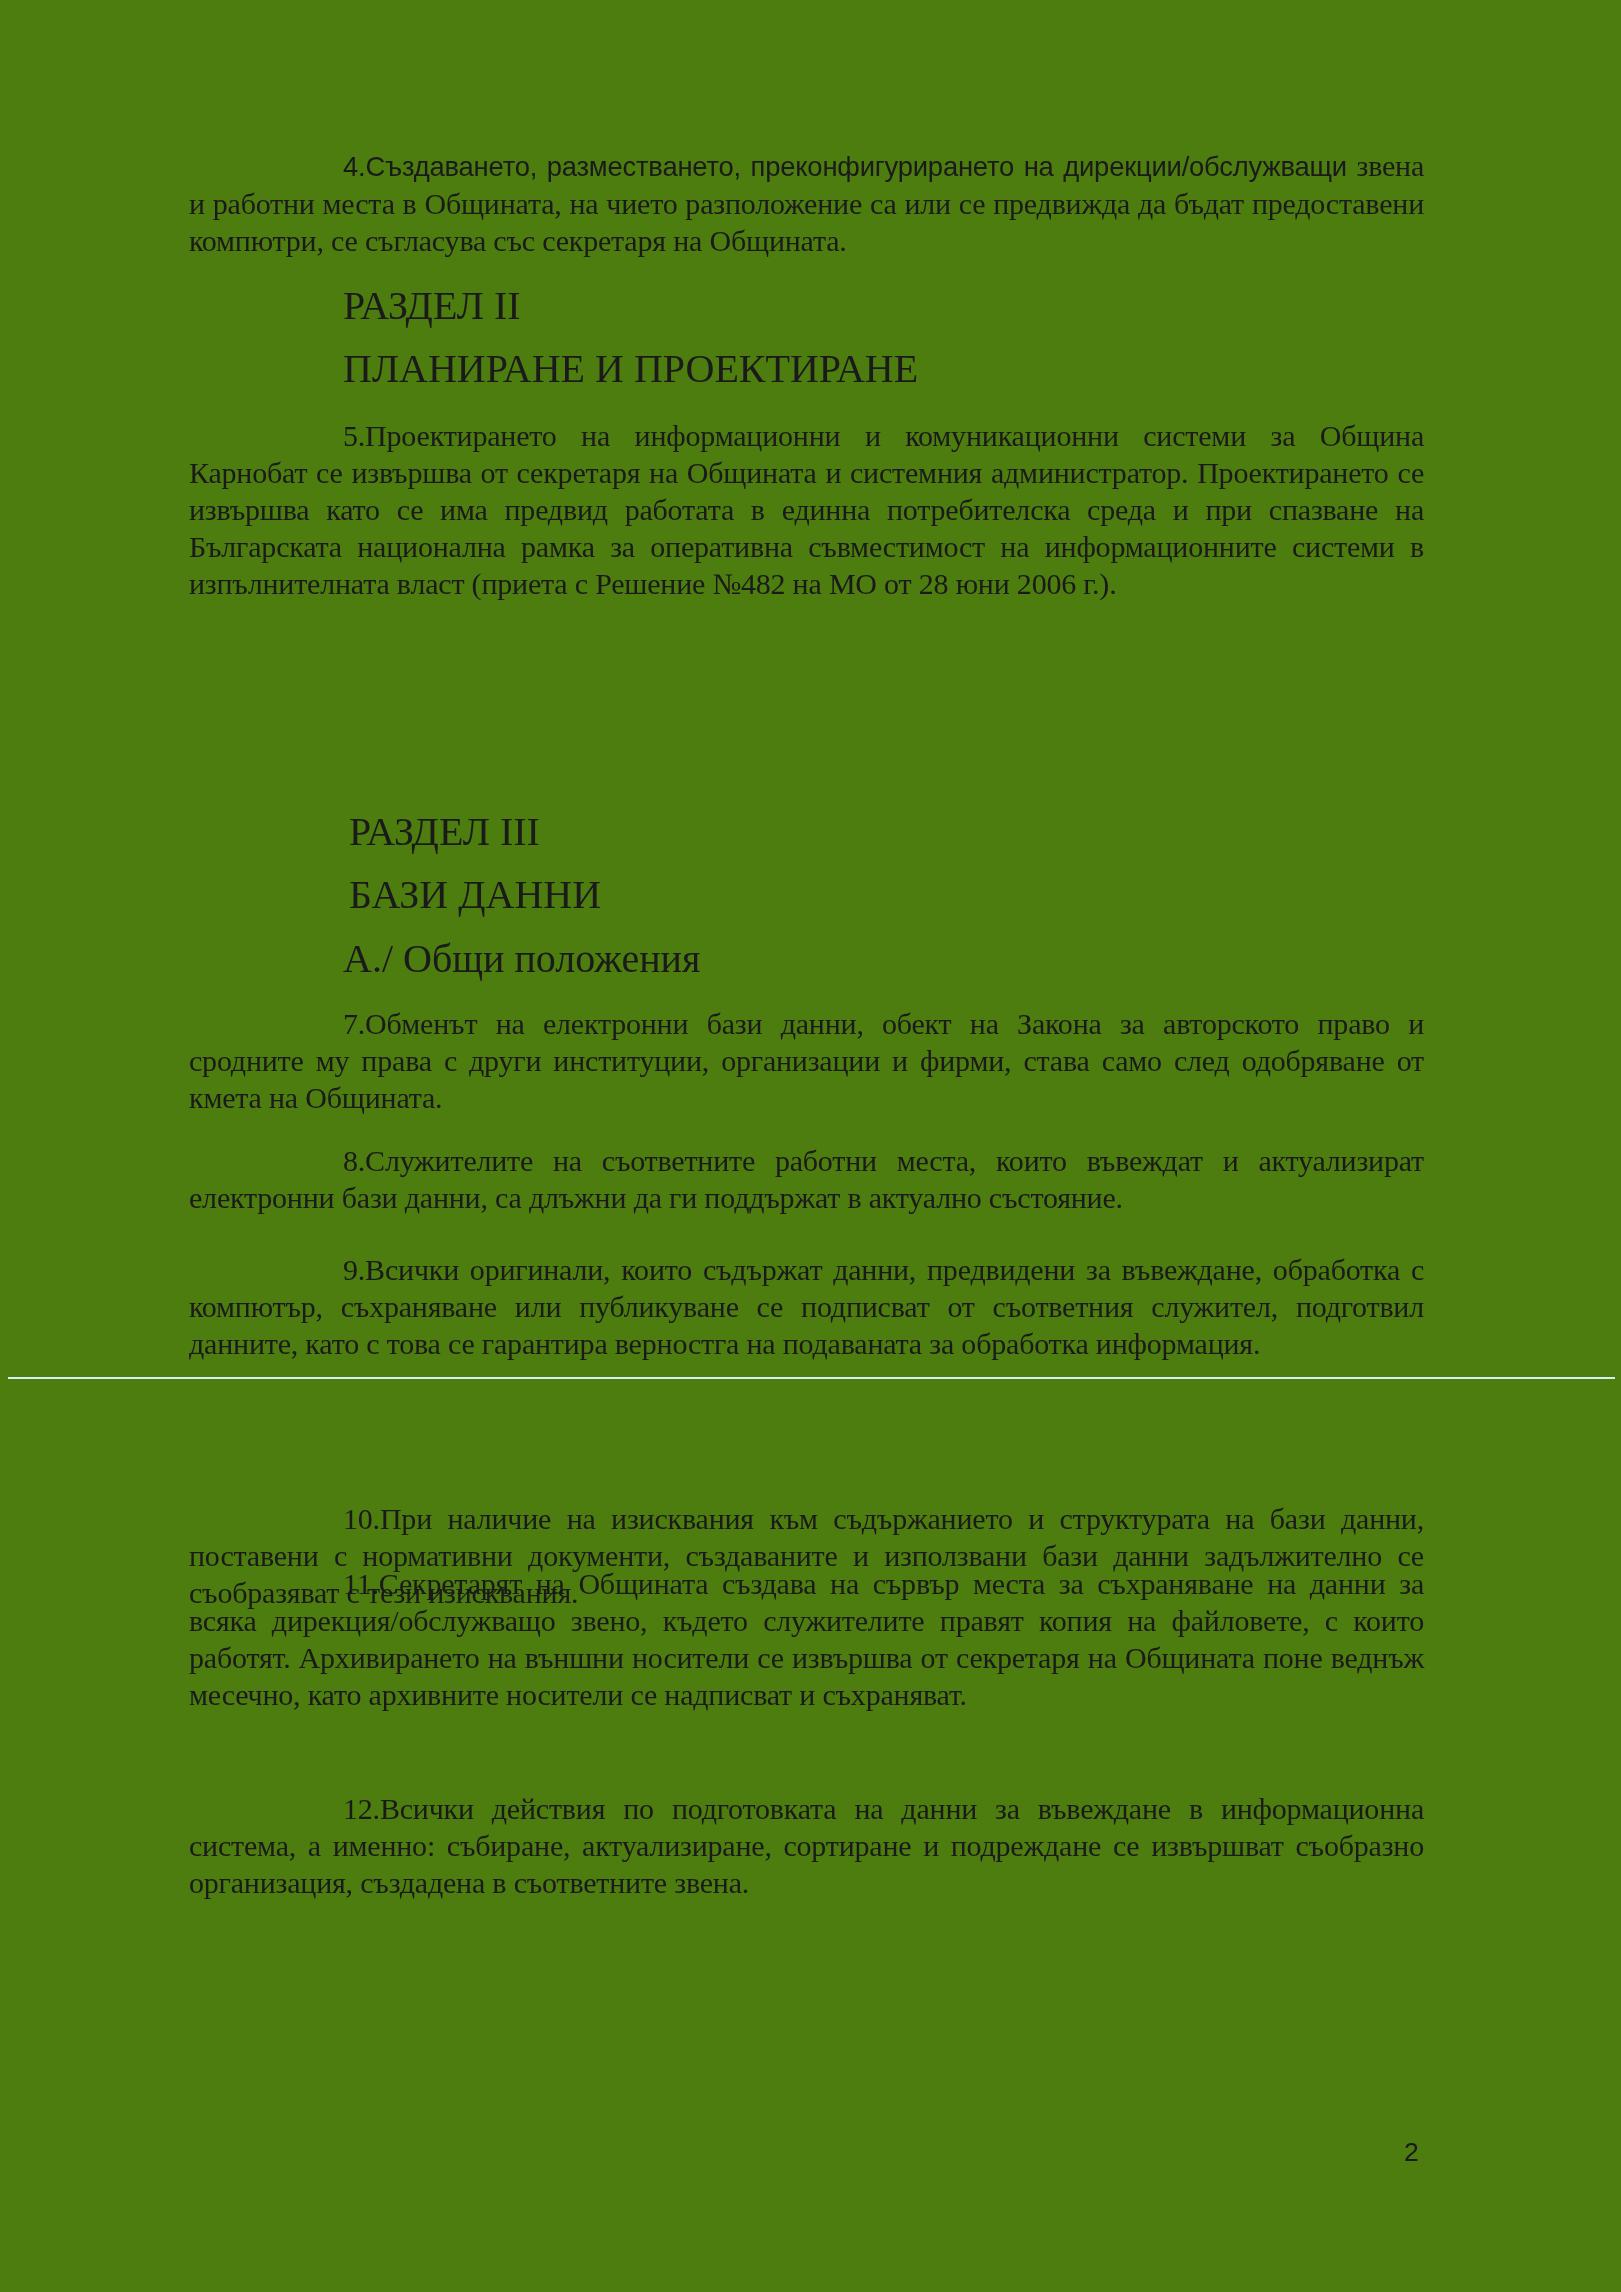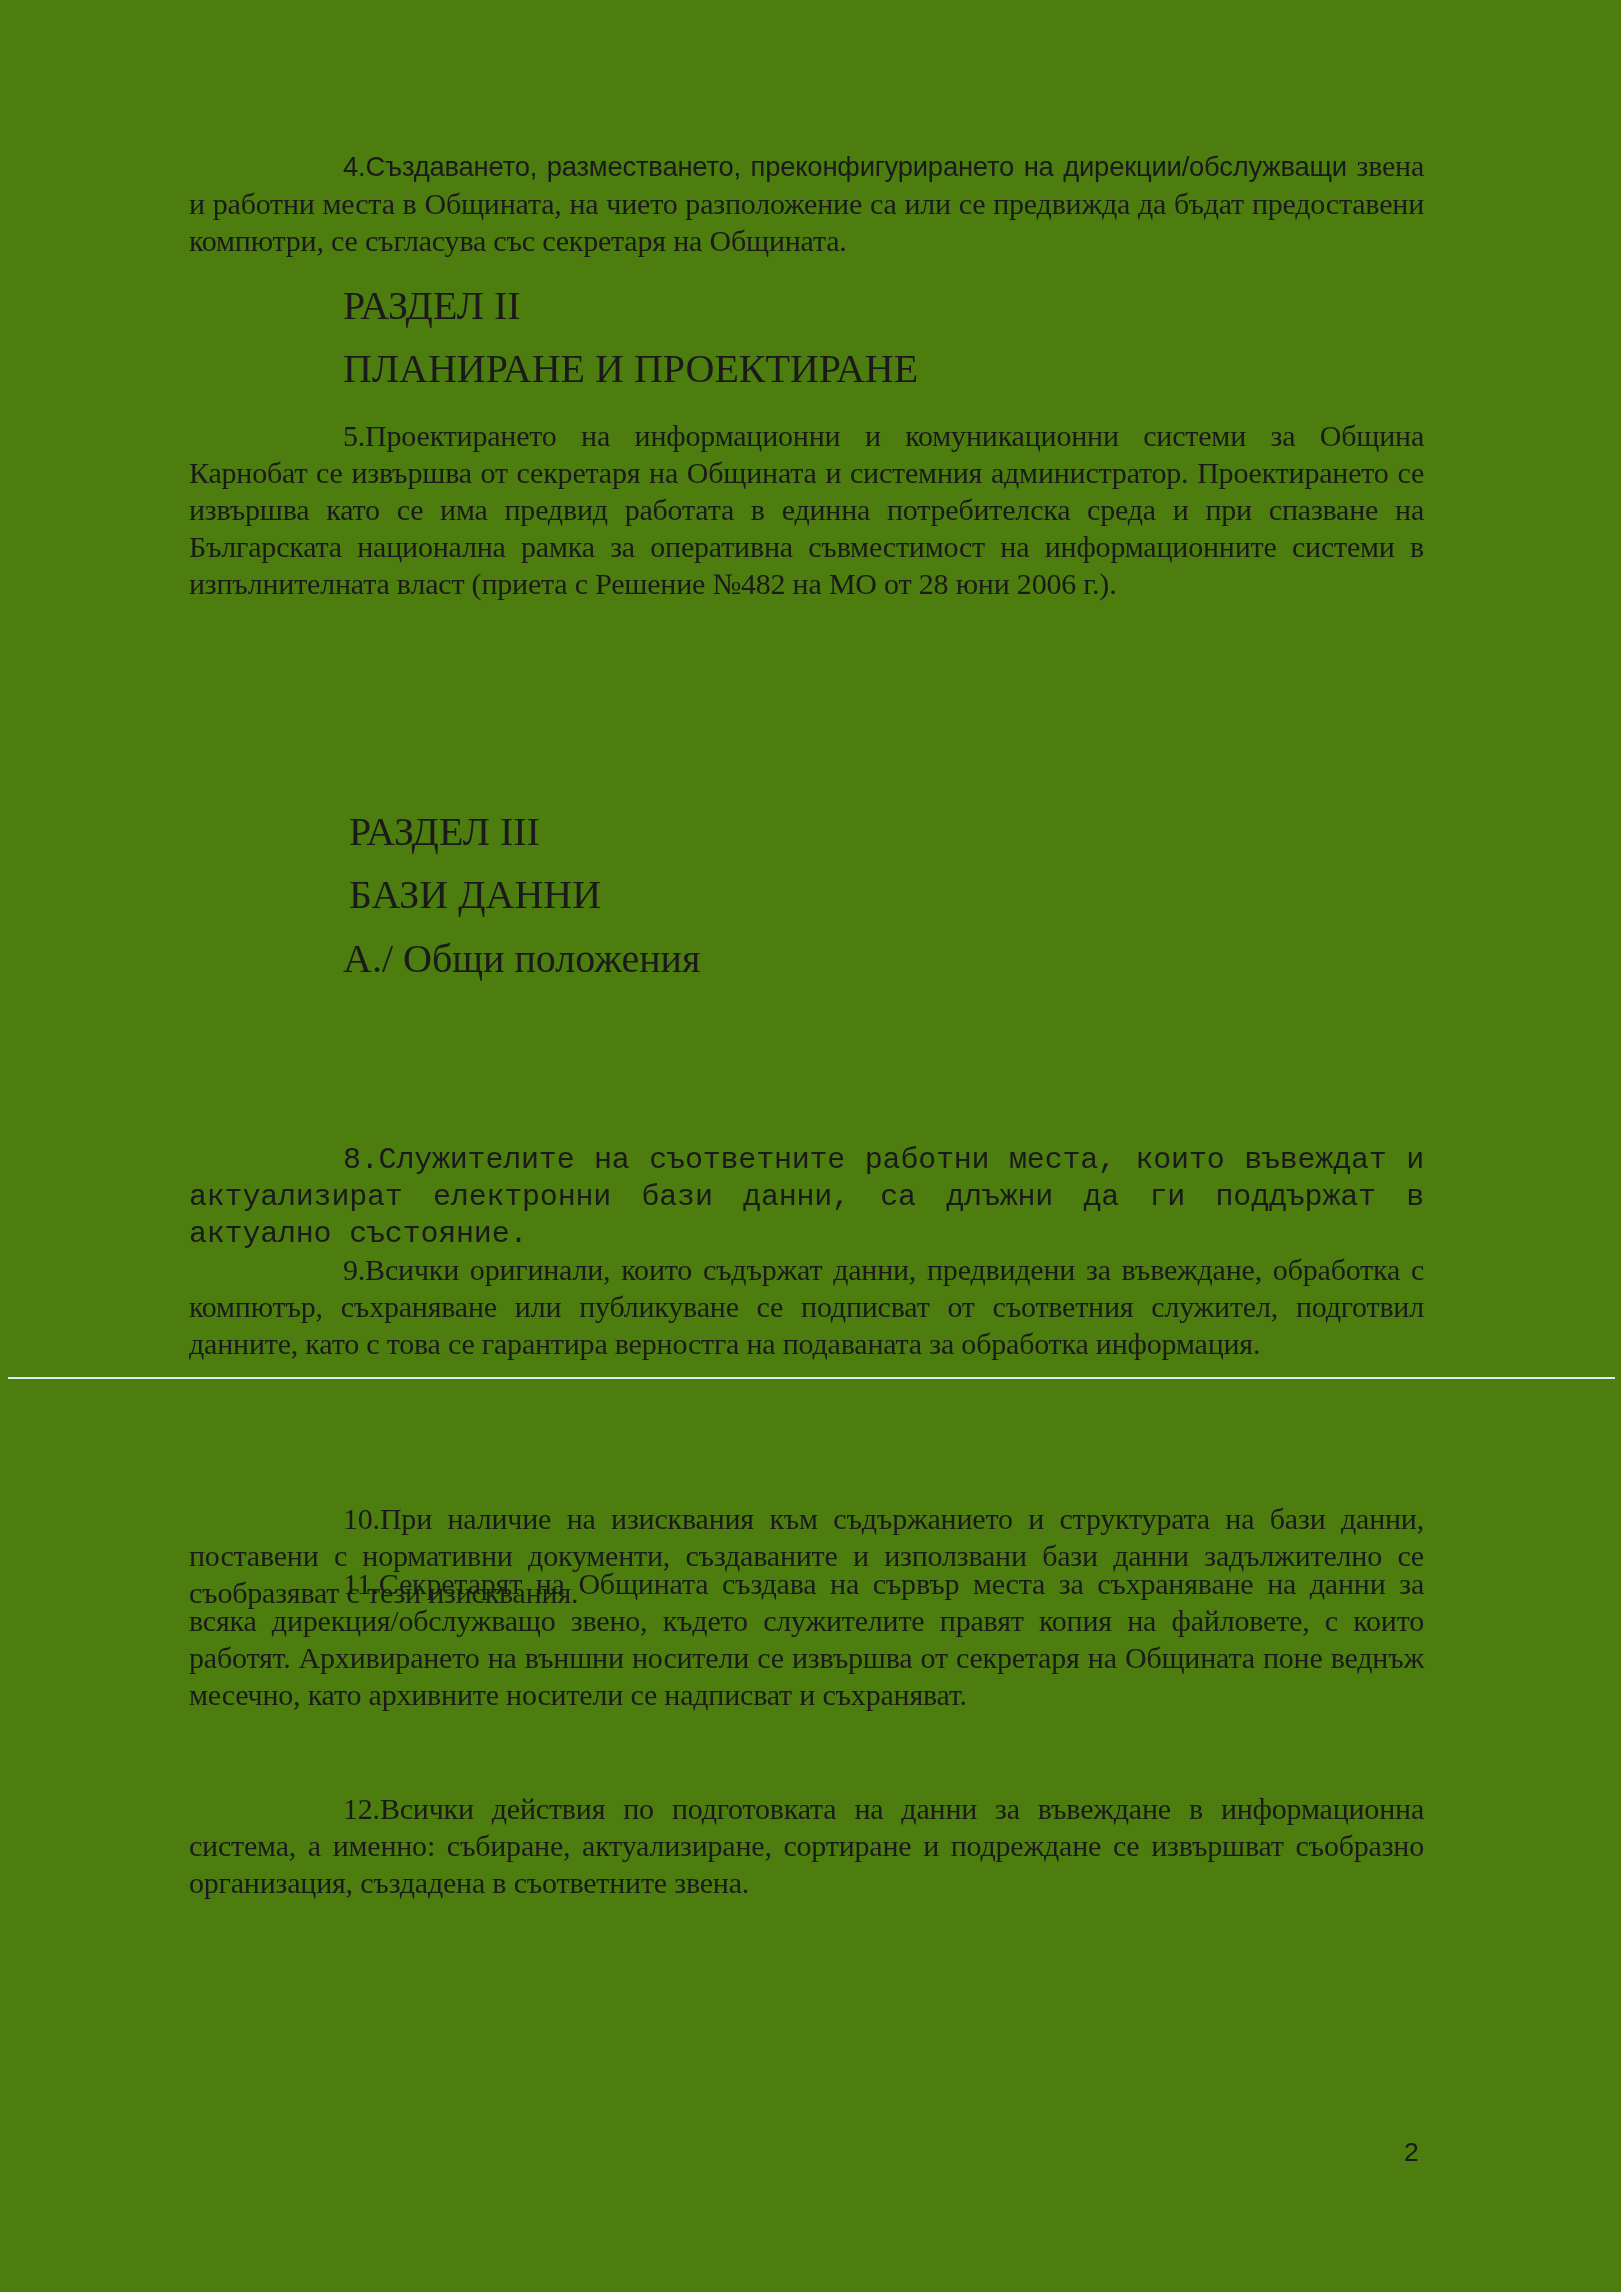--- a/index.html
+++ b/index.html
@@ -43,22 +43,23 @@
   <div class="heading" style="top:288px;">РАЗДЕЛ II</div>
   <div class="heading" style="top:351px;">ПЛАНИРАНЕ И ПРОЕКТИРАНЕ</div>
 
   <p class="para" style="top:417px; margin:0;">5.Проектирането на информационни и комуникационни системи за Община Карнобат се извършва от секретаря на Общината и системния администратор. Проектирането се извършва като се има предвид работата в единна потребителска среда и при спазване на Българската национална рамка за оперативна съвместимост на информационните системи в изпълнителната власт (приета с Решение №482 на МО от 28 юни 2006 г.).</p>
 
 
   <div class="heading" style="top:814px; left:349px;text-align:center;">РАЗДЕЛ III</div>
   <div class="heading" style="top:877px; left:349px;">БАЗИ ДАННИ</div>
   <div class="heading" style="top:941px;">А./ Общи положения</div>
 
+  <p class="para" style="top:1005px; margin:0;">7.Обменът на електронни бази данни, обект на Закона за авторското право и сродните му права с други институции, организации и фирми, става само след одобряване от кмета на Общината.</p>
 
-  <p class="para" style="top:1142px; margin:0;font-family:Liberation Mono, monospace;">8.Служителите на съответните работни места, които въвеждат и актуализират електронни бази данни, са длъжни да ги поддържат в актуално състояние.</p>
+  <p class="para" style="top:1142px; margin:0;">8.Служителите на съответните работни места, които въвеждат и актуализират електронни бази данни, са длъжни да ги поддържат в актуално състояние.</p>
 
   <p class="para" style="top:1251px; margin:0;">9.Всички оригинали, които съдържат данни, предвидени за въвеждане, обработка с компютър, съхраняване или публикуване се подписват от съответния служител, подготвил данните, като с това се гарантира верностга на подаваната за обработка информация.</p>
 
   <div class="scan-line"></div>
 
   <p class="para" style="top:1500px; margin:0;">10.При наличие на изисквания към съдържанието и структурата на бази данни, поставени с нормативни документи, създаваните и използвани бази данни задължително се съобразяват с тези изисквания.</p>
 
   <p class="para" style="top:1565px; margin:0;">11.Секретарят на Общината създава на сървър места за съхраняване на данни за всяка дирекция/обслужващо звено, където служителите правят копия на файловете, с които работят. Архивирането на външни носители се извършва от секретаря на Общината поне веднъж месечно, като архивните носители се надписват и съхраняват.</p>
 
   <p class="para" style="top:1790px; margin:0;">12.Всички действия по подготовката на данни за въвеждане в информационна система, а именно: събиране, актуализиране, сортиране и подреждане се извършват съобразно организация, създадена в съответните звена.</p>

